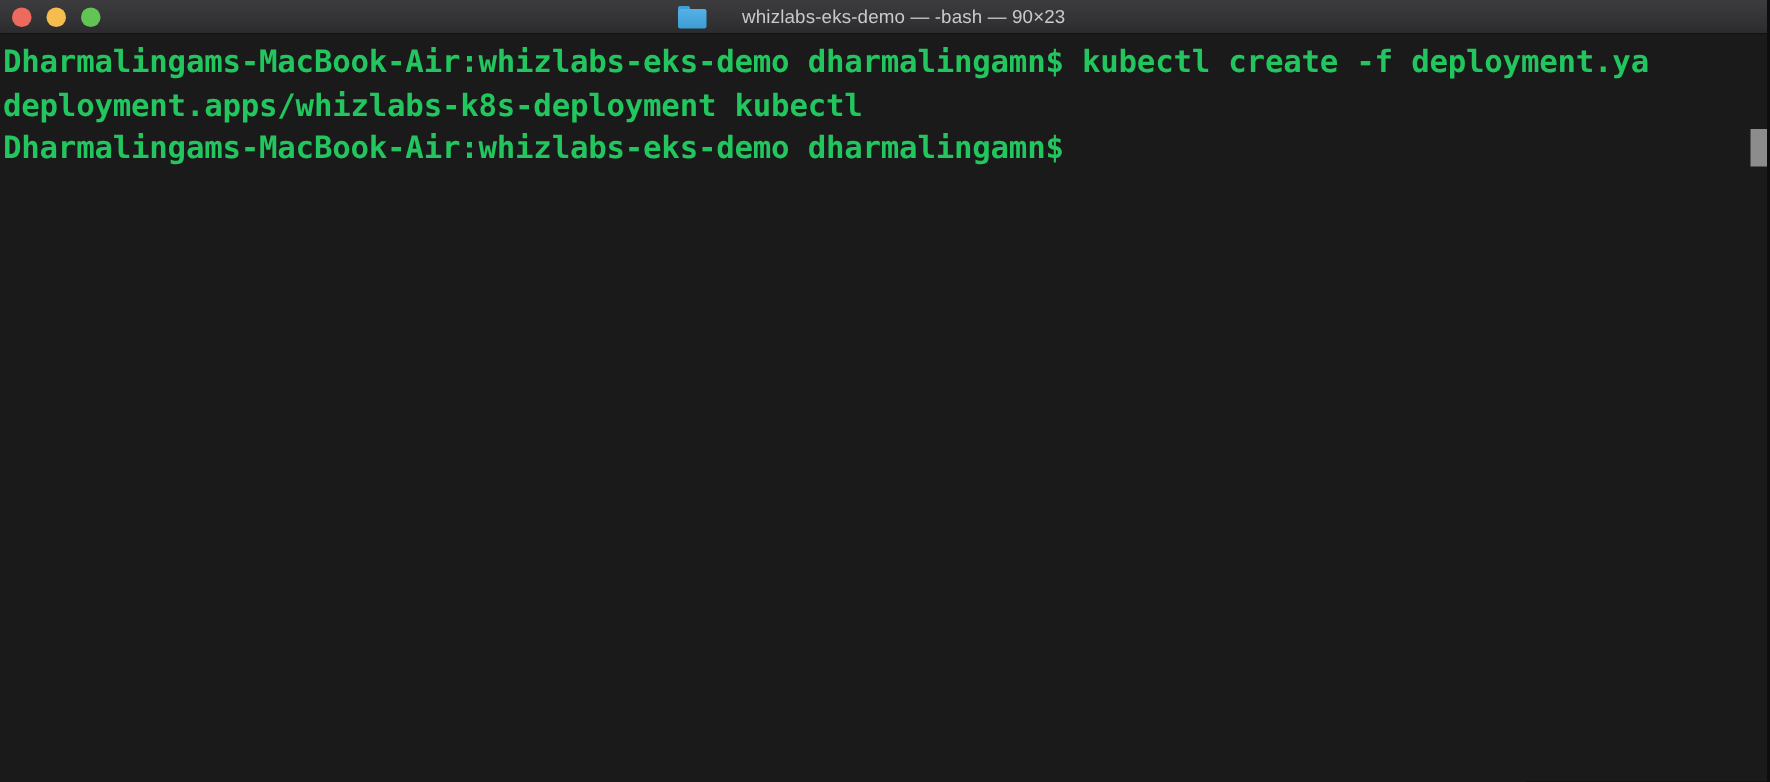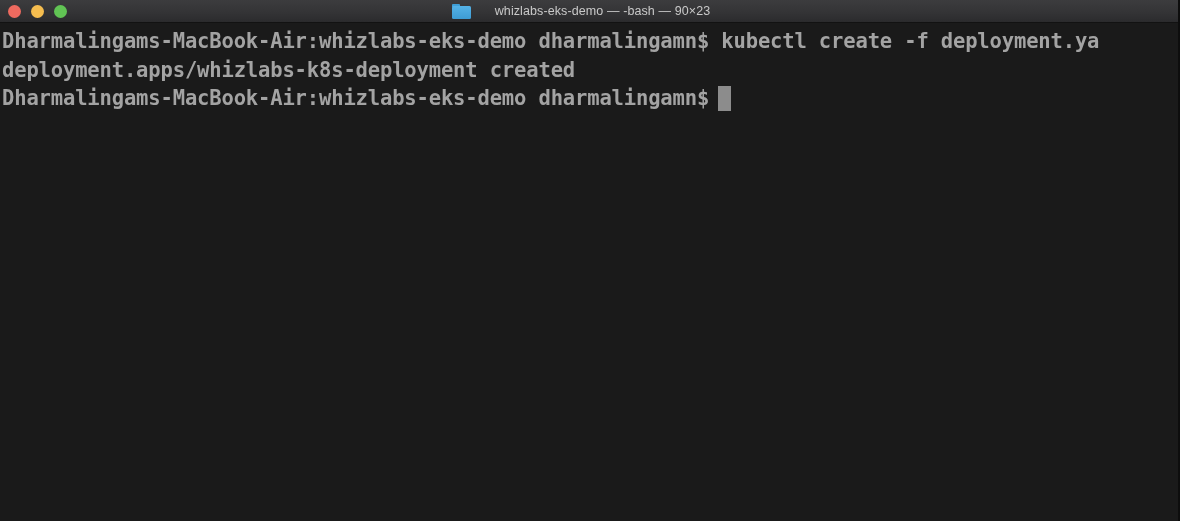--- a/index.html
+++ b/index.html
@@ -99,33 +99,34 @@
     left: 0;
     width: 1180px;
     height: 498px;
     background: #1a1a1a;
     padding: 4px 0 0 2px;
     box-sizing: border-box;
     overflow: hidden;
   }
 
   .term-line {
-    color: #a3a3a3;
+    color: #22c55e;
     font-family: "DejaVu Sans Mono", monospace;
     font-size: 20.5px;
     font-weight: bold;
     line-height: 28.5px;
     white-space: pre;
     letter-spacing: -0.15px;
     height: 28.5px;
   }
 
   .term-line.with-cursor {
     display: flex;
     align-items: center;
+    justify-content: space-between;
   }
 
   #cursor-block {
     display: inline-block;
     width: 13px;
     height: 25px;
     background: #8c8c8c;
     margin-left: 9px;
     flex: 0 0 auto;
   }
@@ -151,21 +152,21 @@
       <span id="title-text">whizlabs-eks-demo — -bash — 90×23</span>
     </div>
 
   </div>
 
   <div id="terminal-body">
 
     <div class="term-line">Dharmalingams-MacBook-Air:whizlabs-eks-demo dharmalingamn$ kubectl create -f deployment.ya</div>
 
 
-    <div class="term-line">deployment.apps/whizlabs-k8s-deployment created</div>
+    <div class="term-line">deployment.apps/whizlabs-k8s-deployment kubectl</div>
 
     <div class="term-line with-cursor">
       <span>Dharmalingams-MacBook-Air:whizlabs-eks-demo dharmalingamn$</span>
       <span id="cursor-block"></span>
     </div>
 
   </div>
 
 </div>
 

